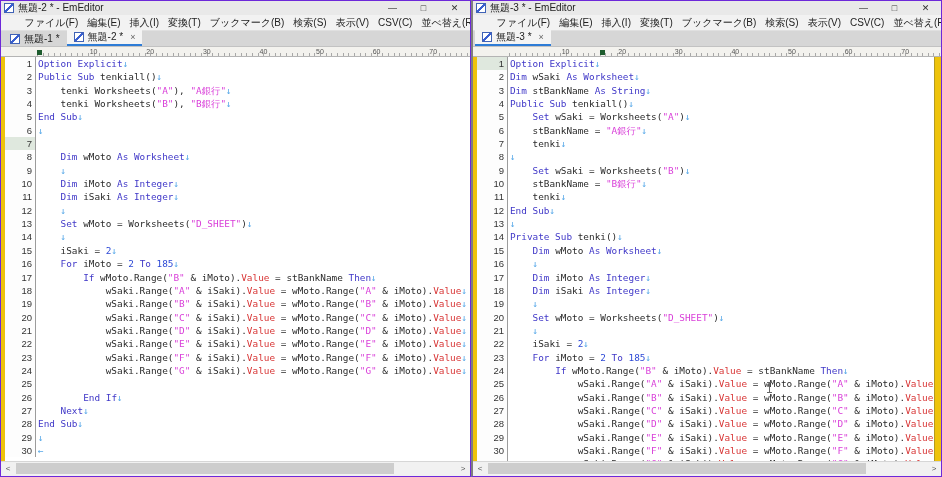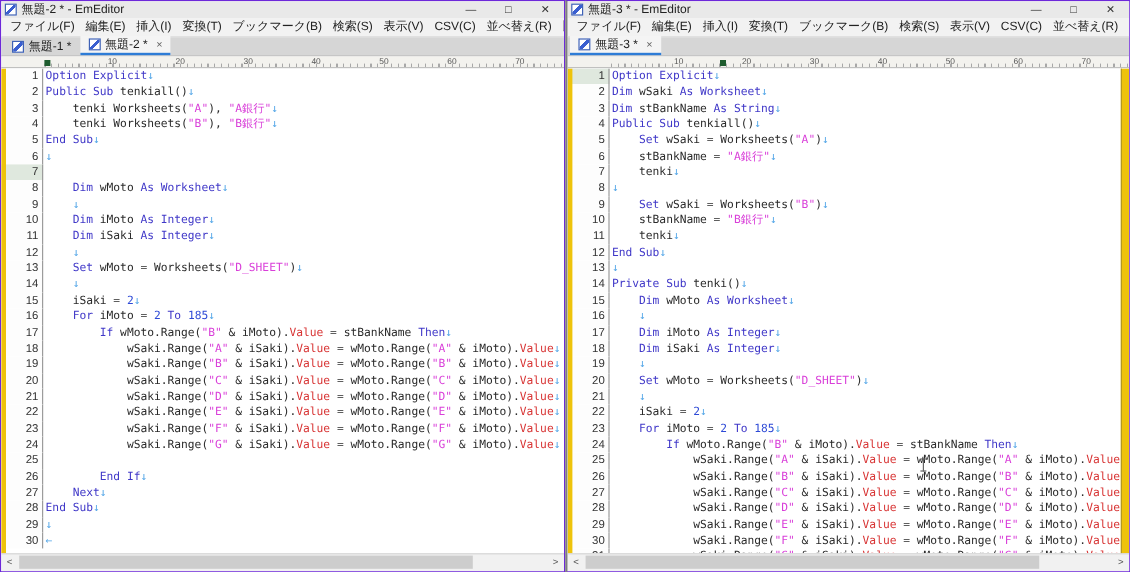--- a/index.html
+++ b/index.html
@@ -13,21 +13,21 @@
   .titlebar{height:14px;flex:0 0 14px;background:#e9e9e9;display:flex;align-items:center;
             padding-left:3px;font-size:10px;color:#222;}
   .appicon,.tabicon{display:inline-block;width:10px;height:10px;background:#fff;
      border:1px solid #3f62b6;box-sizing:border-box;margin-right:4px;
      background-image:linear-gradient(135deg,transparent 40%,#3a5fd0 40%,#3a5fd0 62%,transparent 62%);}
   .capbtns{margin-left:auto;display:flex;height:14px;}
   .cap{width:31px;text-align:center;font-size:9px;line-height:14px;color:#333;cursor:default;}
 
   
   .menubar{height:15px;flex:0 0 15px;background:#f2f2f2;display:flex;align-items:flex-end;
-           font-size:10px;color:#222;padding:0 3px;border-bottom:1px solid #e0e0e0;}
+           font-size:10px;color:#222;padding:0 19px;border-bottom:1px solid #e0e0e0;}
   .menuitem{padding:0 4.5px;line-height:15px;white-space:nowrap;}
 
   
   .tabbar{height:15px;flex:0 0 15px;background:#d6d6d6;display:flex;align-items:flex-end;
           font-size:10px;color:#222;padding-left:2px;border-bottom:1px solid #c2c2c2;}
   .tab{display:flex;align-items:center;padding:0 7px;white-space:nowrap;}
   .tab .tabicon{margin-right:4px;}
   .tab.active{background:#f4f4f4;border-bottom:2px solid #2e7cd6;}
   .tabclose{margin-left:7px;color:#666;font-size:9px;}
 

